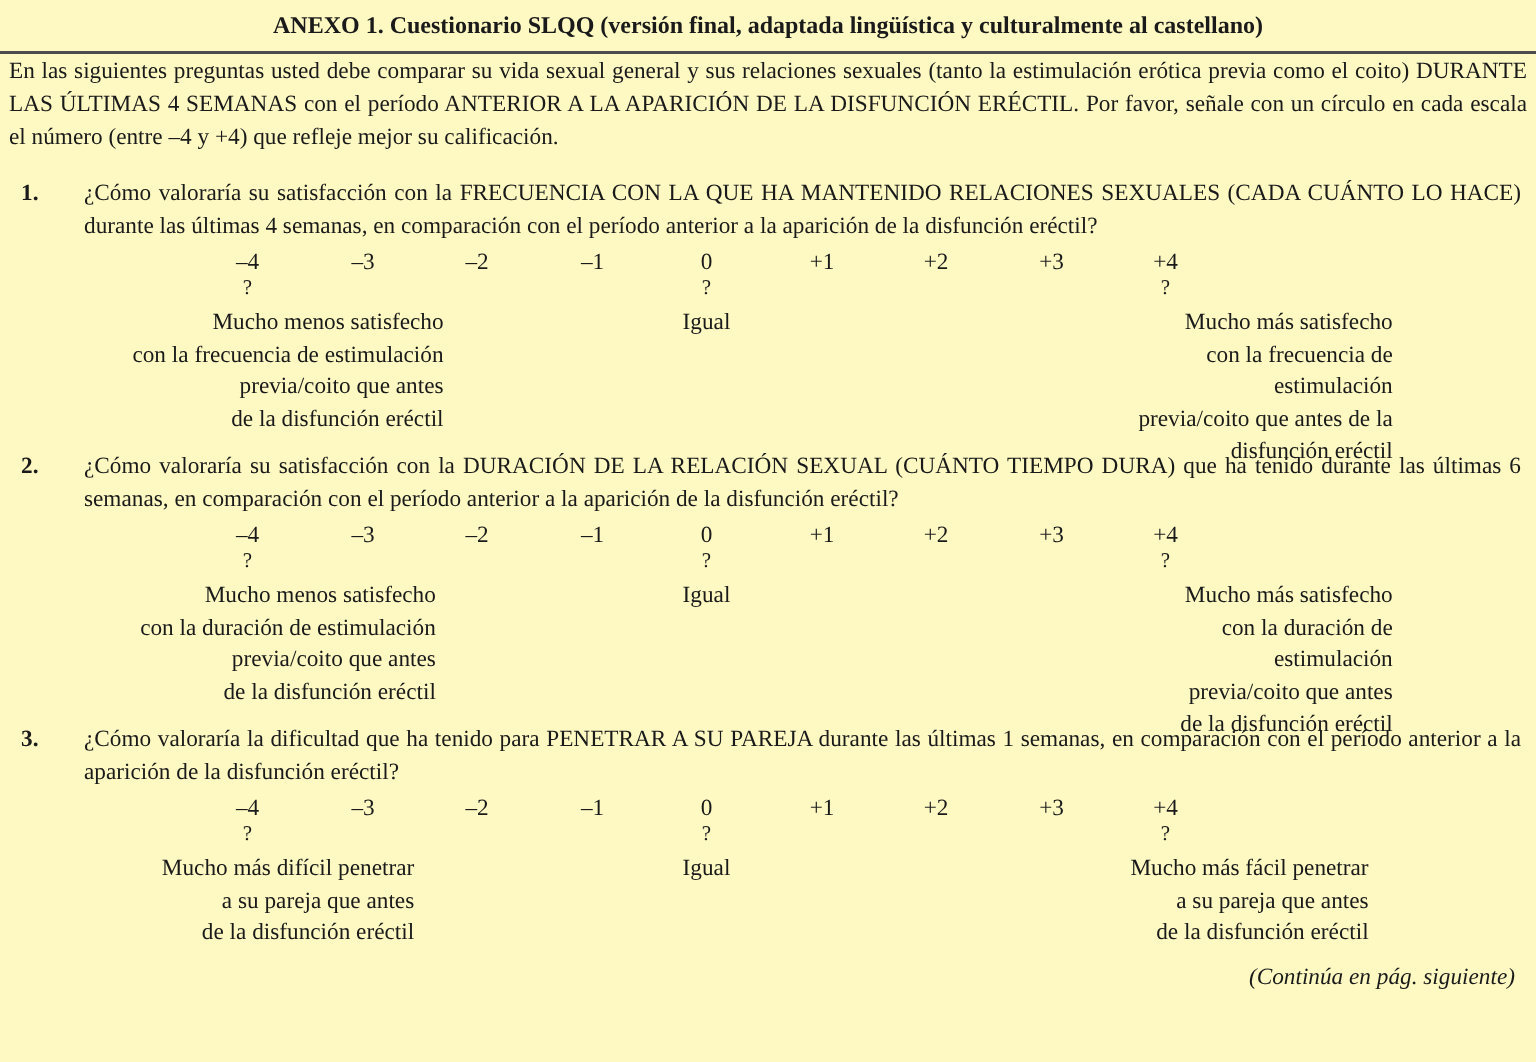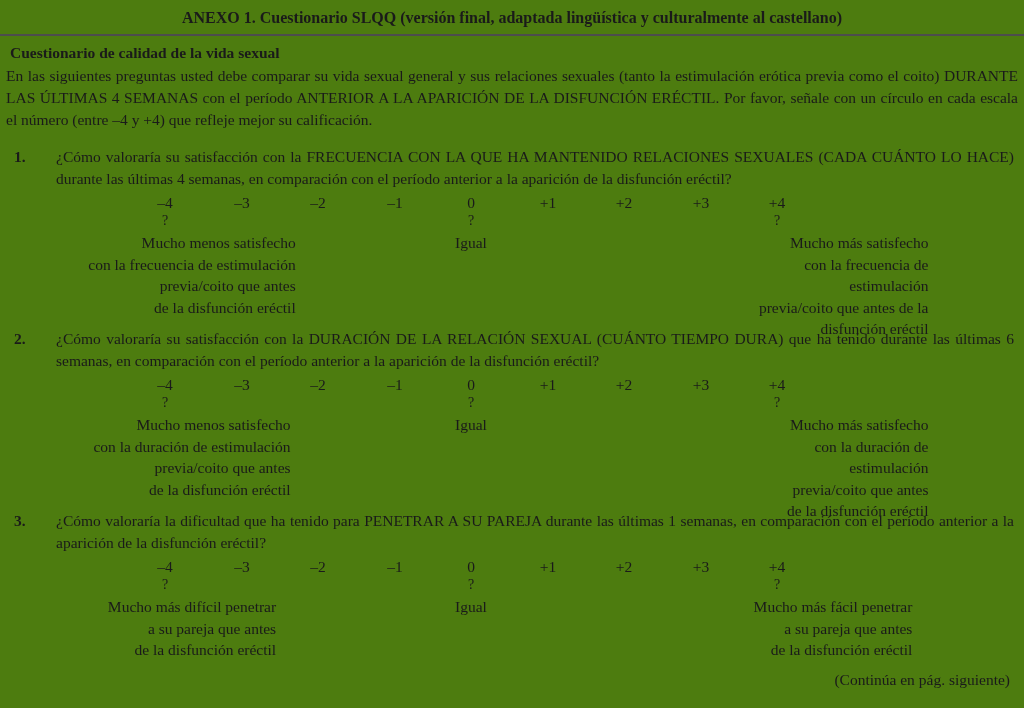--- a/index.html
+++ b/index.html
@@ -1,19 +1,19 @@
 <!DOCTYPE html>
 <html lang="es"><head>
 <meta charset="utf-8">
 <style>
   html, body { margin:0; padding:0; background:#ffffff; }
   .page {
     position:relative;
     width:1024px; height:708px;
-    background:#4d7c0f;
+    background:#fef9c3;
     color:#1a1a1a;
     font-family:"Liberation Serif", "DejaVu Serif", serif;
     font-size:15.5px;
     line-height:22px;
     overflow:hidden;
   }
   .title {
     text-align:center;
     font-weight:bold;
     font-size:16px;
@@ -57,31 +57,31 @@
   .lbl {
     position:absolute; top:39px;
     transform:translateX(-50%);
     text-align:right;
     white-space:pre-line;
     line-height:21.5px;
   }
   .lbl-left{left:192px} .lbl-center{left:471px} .lbl-right{left:833px}
   .footer {
     text-align:right;
+    font-style:italic;
     margin:8px 14px 0;
   }
 </style>
 </head>
 <body>
 
 <div class="page">
 
   <div class="title">ANEXO 1. Cuestionario SLQQ (versión final, adaptada lingüística y culturalmente al castellano)</div>
 
-  <div class="subtitle">Cuestionario de calidad de la vida sexual</div>
 
   <div class="intro">En las siguientes preguntas usted debe comparar su vida sexual general y sus relaciones sexuales (tanto la estimulación erótica previa como el coito) DURANTE LAS ÚLTIMAS 4 SEMANAS con el período ANTERIOR A LA APARICIÓN DE LA DISFUNCIÓN ERÉCTIL. Por favor, señale con un círculo en cada escala el número (entre –4 y +4) que refleje mejor su calificación.</div>
 
   <div class="question first">
     <span class="q-num">1.</span>
     <div class="q-text">¿Cómo valoraría su satisfacción con la FRECUENCIA CON LA QUE HA MANTENIDO RELACIONES SEXUALES (CADA CUÁNTO LO HACE) durante las últimas 4 semanas, en comparación con el período anterior a la aparición de la disfunción eréctil?</div>
   </div>
   <div class="scale tall">
     <span class="num p0">–4</span>
     <span class="num p1">–3</span>

